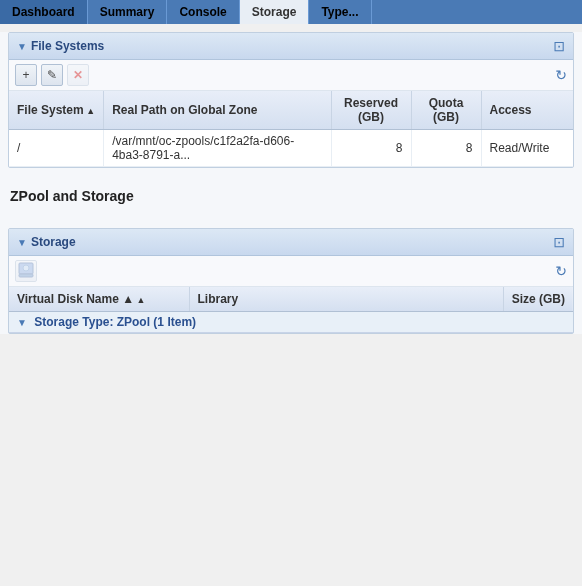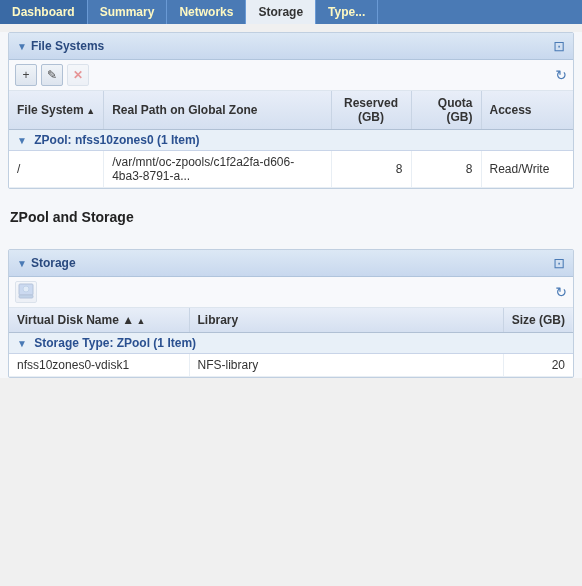--- a/index.html
+++ b/index.html
@@ -18,21 +18,21 @@
       background: #4a7ab5;
       height: 24px;
       align-items: stretch;
     }
     .tab {
       display: flex;
       align-items: center;
       padding: 0 12px;
       font-size: 12px;
       font-weight: bold;
-      color: #fef9c3;
+      color: #000000;
       cursor: pointer;
       border-right: 1px solid #6a9ad5;
       white-space: nowrap;
     }
     .tab:first-child {
       border-left: none;
       background: #3a6aa5;
     }
     .tab.active {
       background: #e8eef5;
@@ -194,21 +194,21 @@
 <body>
 
 <div class="tab-bar">
   <div class="tab">
     <span>Dashboard</span>
   </div>
   <div class="tab">
     <span>Summary</span>
   </div>
   <div class="tab">
-    <span>Networks</span>
+    <span>Console</span>
   </div>
   <div class="tab active">
     <span>Storage</span>
   </div>
   <div class="tab">
     <span>Type...</span>
   </div>
 </div>
 
 <div class="main-content">
@@ -235,31 +235,25 @@
       <div class="toolbar-spacer"></div>
       <span class="refresh-icon">↻</span>
     </div>
 
     <table class="data-table">
       <thead>
         <tr>
           <th class="col-fs sort-asc">File System</th>
           <th class="col-path">Real Path on Global Zone</th>
           <th class="col-reserved right" style="text-align:center;">Reserved<br>(GB)</th>
-          <th class="col-quota right" style="text-align:right;padding-left:8px;">Quota<br>(GB)</th>
+          <th class="col-quota right" style="text-align:center;padding-left:8px;">Quota<br>(GB)</th>
           <th class="col-access">Access</th>
         </tr>
       </thead>
       <tbody>
-        <tr class="group-row">
-          <td colspan="5">
-            <span class="group-expand">▼</span>
-            <span>ZPool: nfss10zones0 (1 Item)</span>
-          </td>
-        </tr>
         <tr>
           <td>/</td>
           <td>/var/mnt/oc-zpools/c1f2a2fa-d606-4ba3-8791-a...</td>
           <td style="text-align:right;">8</td>
           <td style="text-align:right;">8</td>
           <td>Read/Write</td>
         </tr>
       </tbody>
     </table>
   </div>
@@ -299,22 +293,17 @@
           <th class="col-size right" style="text-align:right;">Size (GB)</th>
         </tr>
       </thead>
       <tbody>
         <tr class="group-row">
           <td colspan="3">
             <span class="group-expand">▼</span>
             <span>Storage Type: ZPool (1 Item)</span>
           </td>
         </tr>
-        <tr>
-          <td>nfss10zones0-vdisk1</td>
-          <td>NFS-library</td>
-          <td style="text-align:right;">20</td>
-        </tr>
       </tbody>
     </table>
   </div>
 
 </div>
 
 </body></html>

